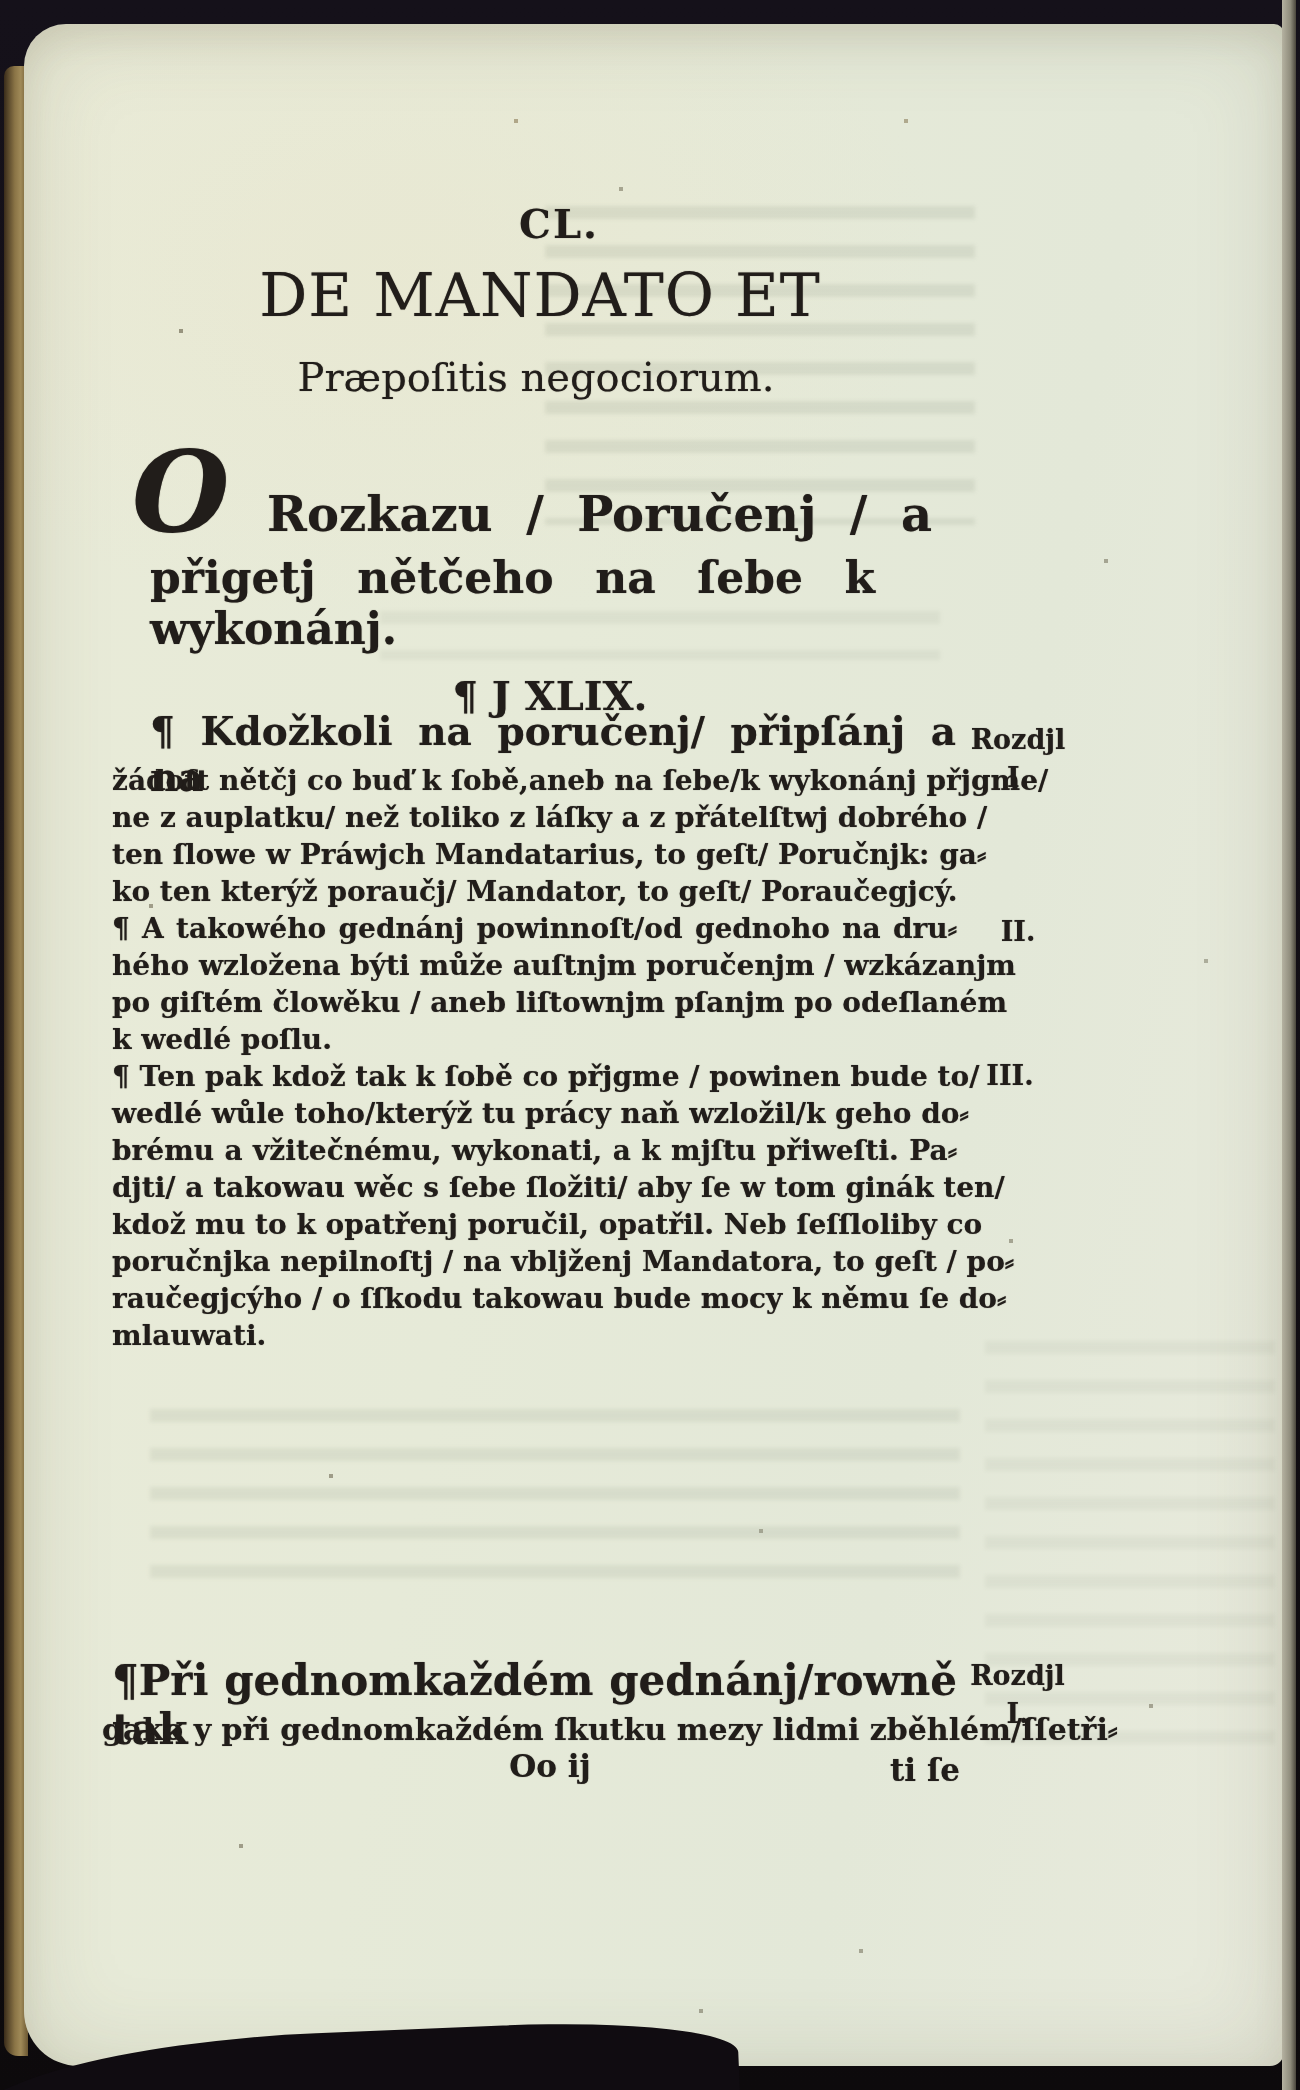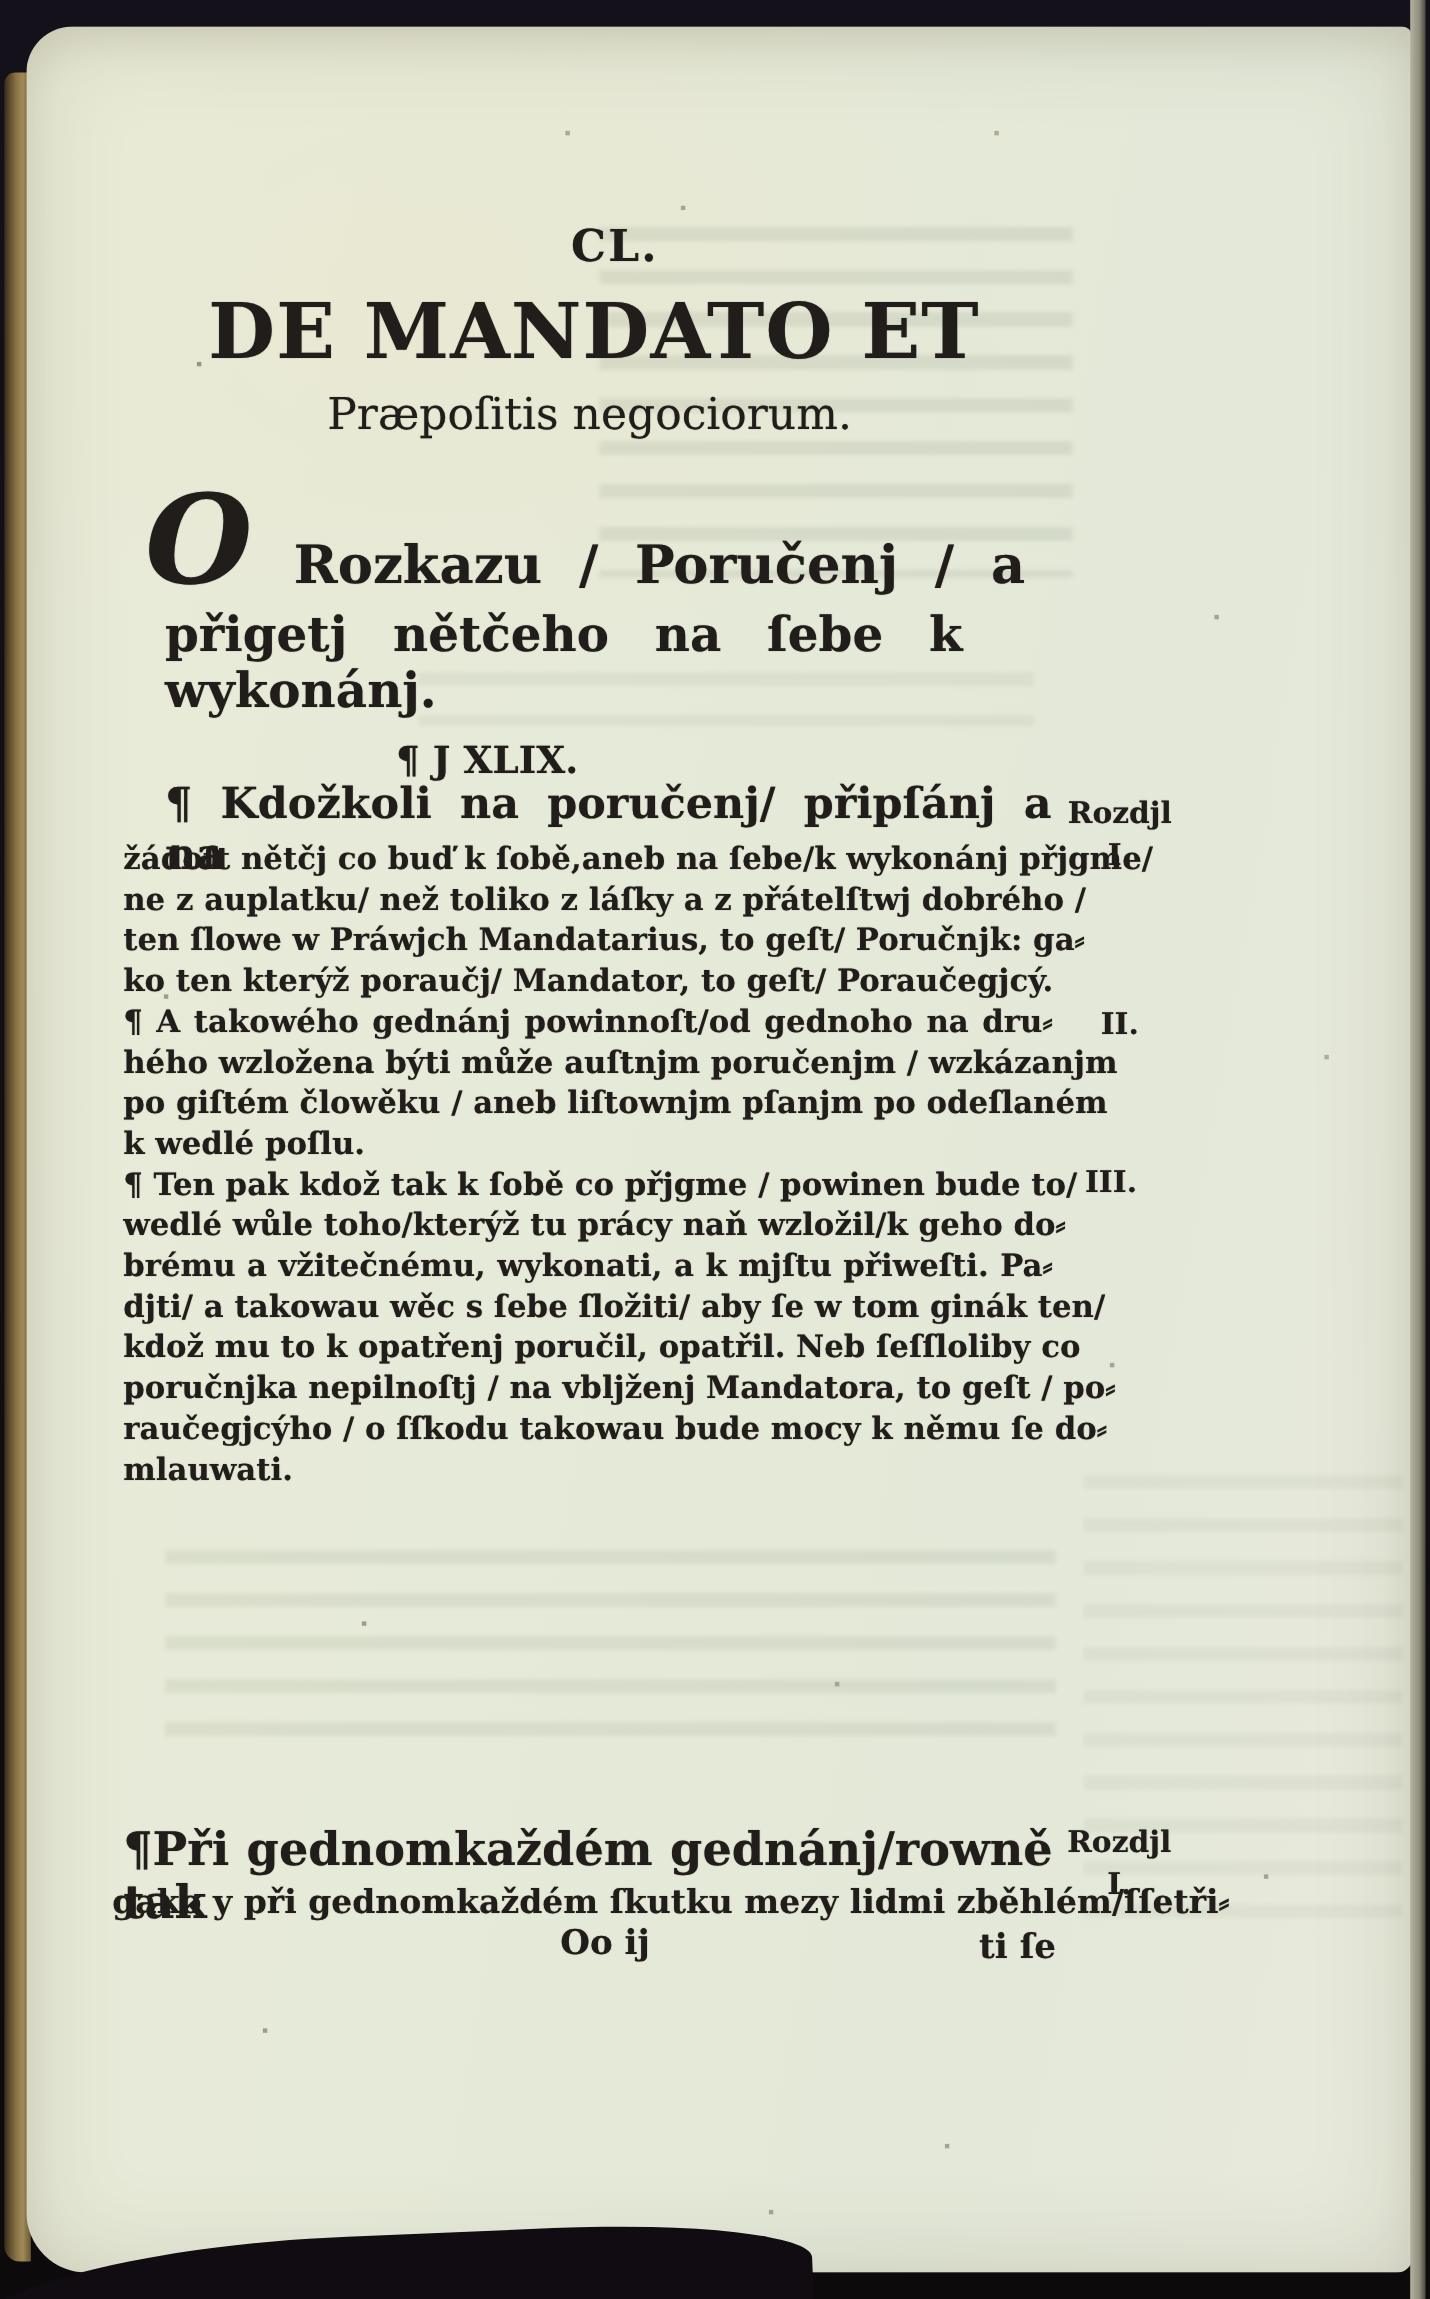--- a/index.html
+++ b/index.html
@@ -44,28 +44,28 @@
     position:absolute;filter:blur(2px);opacity:.55;pointer-events:none;
     background:repeating-linear-gradient(180deg,transparent 0 11px,rgba(118,128,108,.26) 11px 24px,transparent 24px 39px);
   }
   .bleed.b1{left:545px;top:195px;width:430px;height:330px;}
   .bleed.b2{left:150px;top:1398px;width:810px;height:205px;opacity:.45;}
   .bleed.b3{left:985px;top:1330px;width:290px;height:430px;opacity:.3;}
   .bleed.b4{left:380px;top:600px;width:560px;height:60px;opacity:.35;}
 
   .txt{position:absolute;color:#211d1a;text-shadow:0 0 1px rgba(35,28,20,.55);}
   .chapnum{left:459px;top:200px;width:200px;text-align:center;font-size:40px;font-weight:bold;letter-spacing:2px;}
-  .latintitle{left:130px;top:264px;width:820px;text-align:center;font-size:70px;font-weight:bold;letter-spacing:1px;line-height:1.05;}
+  .latintitle{left:130px;top:264px;width:820px;text-align:center;font-size:60px;font-weight:normal;letter-spacing:1px;line-height:1.05;}
   .latinsub{left:286px;top:354px;width:500px;text-align:center;font-size:40px;}
   .czhead1{left:88px;top:442px;width:800px;font-size:48px;font-weight:bold;line-height:100px;
            text-align:justify;text-align-last:justify;word-spacing:4px;white-space:nowrap;display:flex;margin-left:44px;}
   .czhead1 span.full{flex:1;text-align:justify;text-align-last:justify;}
   .czhead1 span.full::first-letter{font-size:112px;font-style:italic;letter-spacing:4px;}
   .czhead2{left:150px;top:552px;width:725px;font-size:44px;font-weight:bold;text-align:justify;text-align-last:justify;}
-  .marker{left:360px;top:672px;width:380px;font-size:34px;font-weight:bold;}
+  .marker{left:360px;top:672px;width:380px;text-align:center;font-size:40px;font-weight:bold;}
   .lead1{left:150px;top:708px;width:806px;font-size:39px;font-weight:bold;text-align:justify;text-align-last:justify;}
   .para{left:112px;width:845px;font-size:28px;font-weight:bold;}
   .para .ln{height:37px;line-height:37px;text-align:justify;text-align-last:justify;white-space:nowrap;}
   .para .ln.end{text-align-last:left;}
   .p1{top:762px;}.p2{top:910px;}.p3{top:1058px;}
   .mnote{font-size:27px;font-weight:bold;}
   .m-roz1{left:958px;top:724px;width:120px;text-align:center;}
   .m-i1{left:958px;top:762px;width:120px;text-align:center;}
   .m-ii{left:958px;top:916px;width:120px;text-align:center;}
   .m-iii{left:950px;top:1060px;width:120px;text-align:center;}

